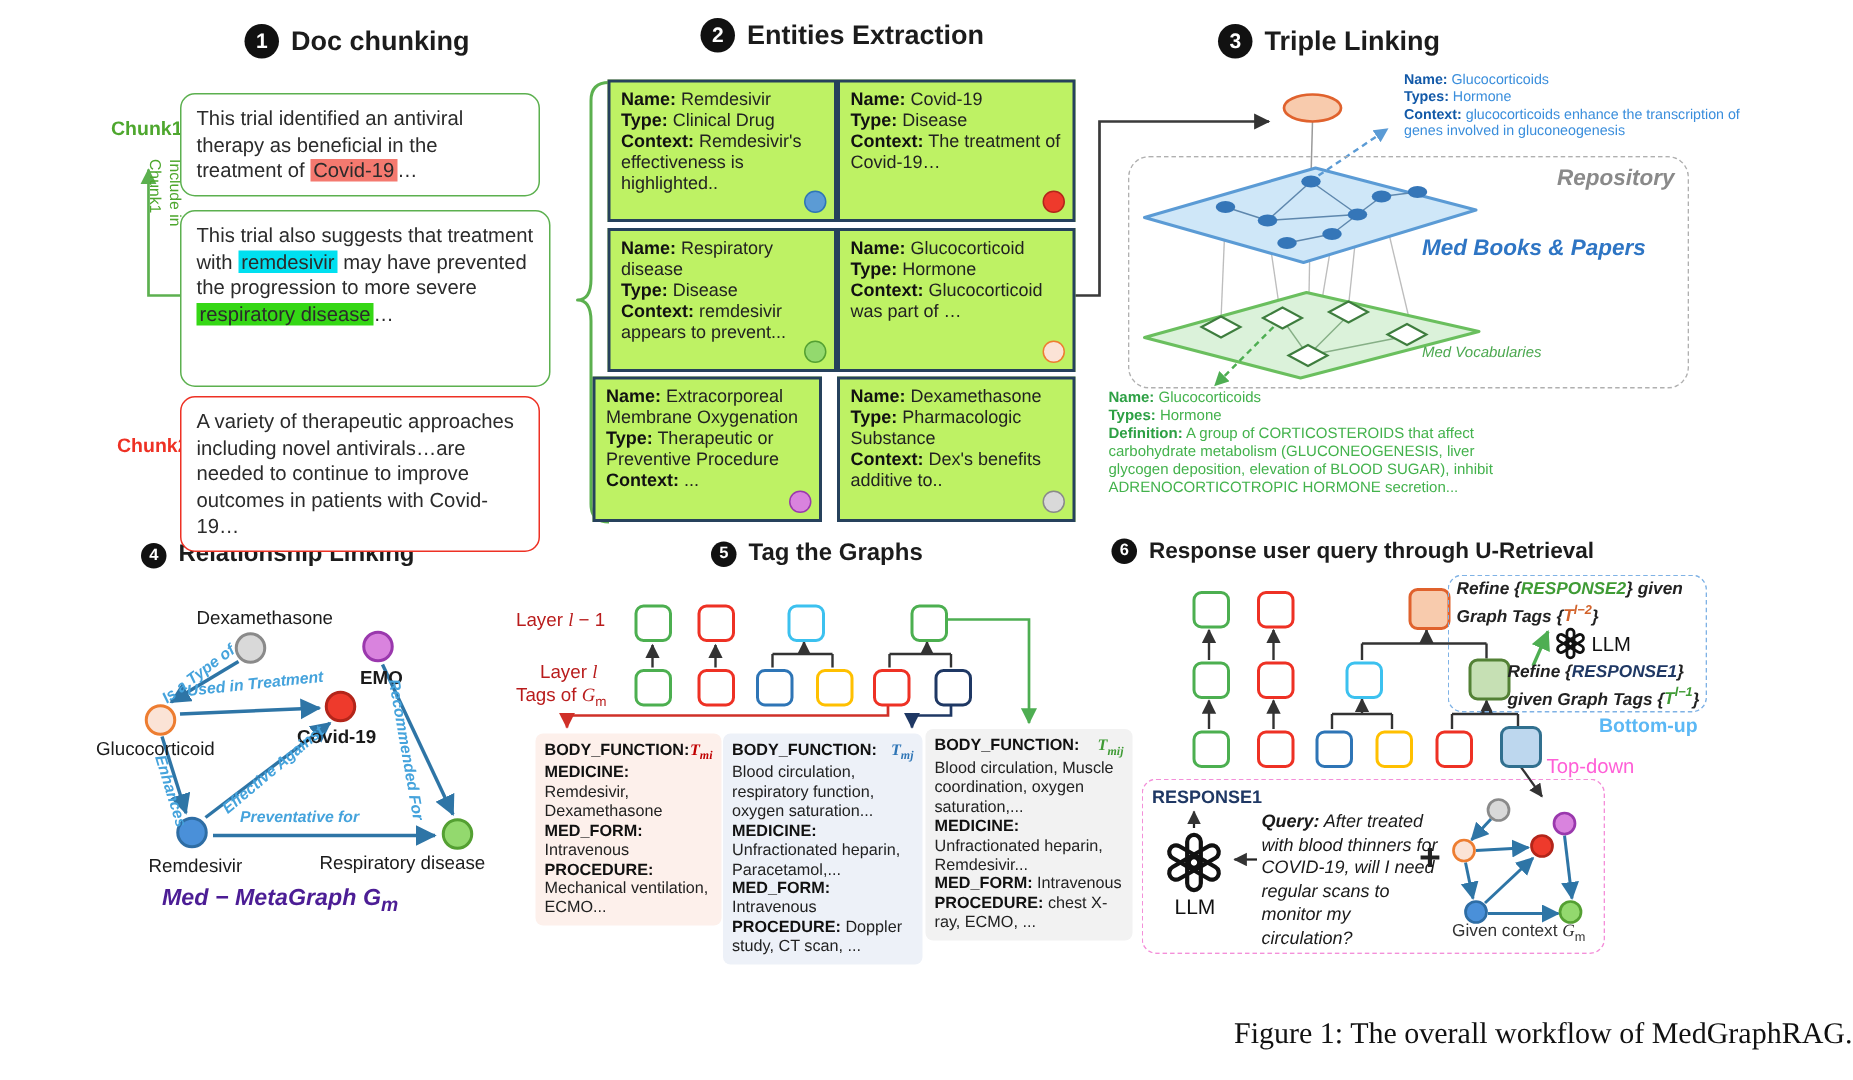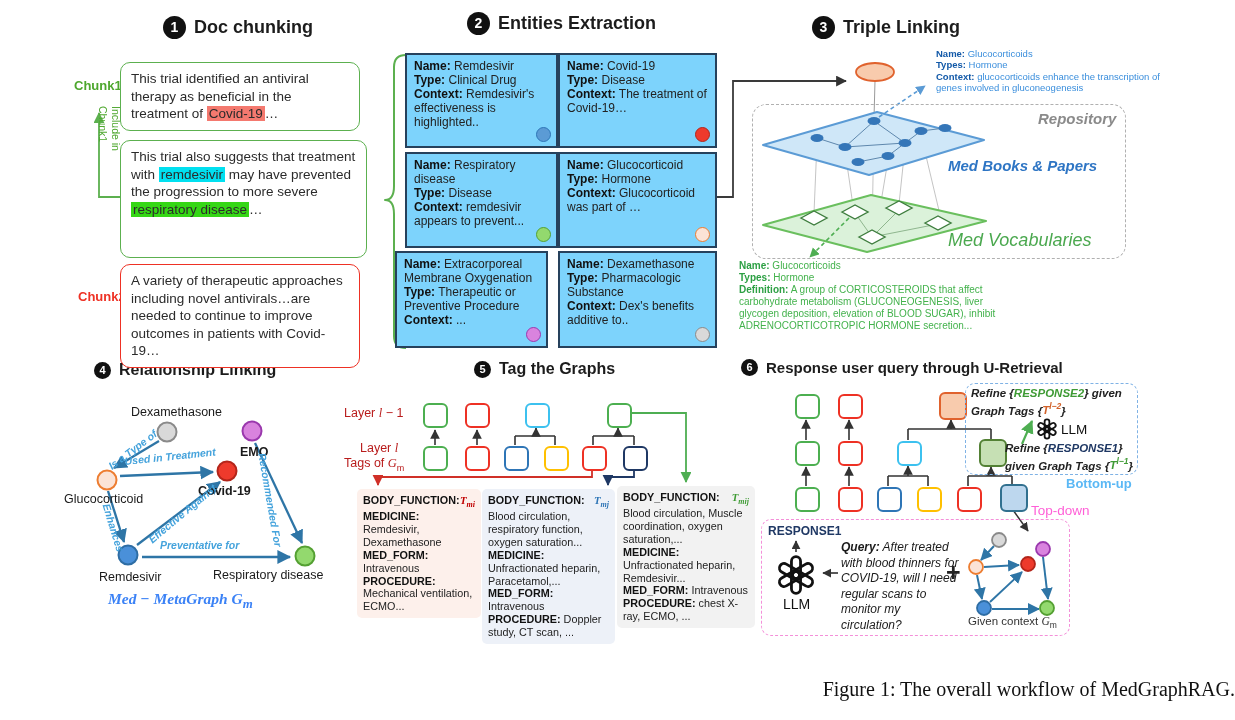--- a/index.html
+++ b/index.html
@@ -17,39 +17,39 @@
   .hdr-label-xs{font-size:15px;}
   
   .chunkbox{position:absolute;border:1.8px solid #5cb04f;border-radius:10px;background:#fff;
             padding:7px 10px;font-size:13.5px;line-height:1.3;color:#2b2b2b;}
   .chunkbox.red{border-color:#ee3124;}
   .chunklabel{position:absolute;font-size:13px;font-weight:bold;}
   .hl{padding:0 2px;}
   .vtext{position:absolute;transform:rotate(90deg);transform-origin:0 0;font-size:10.5px;
          line-height:13px;color:#4ea72e;width:60px;}
   
-  .card{position:absolute;border:2px solid #26415c;background:#7dd3fc;padding:5px 7px;
+  .card{position:absolute;border:2px solid #26415c;background:#bef264;padding:5px 7px;
         font-size:12px;line-height:1.16;color:#222;}
   .card b{color:#111;}
   .dot{position:absolute;right:5px;bottom:4px;width:13px;height:13px;border-radius:50%;
        border:1.6px solid;}
   
   .dashbox{position:absolute;border-radius:14px;}
   .note{position:absolute;font-size:10px;line-height:1.2;}
   .note-blue{color:#3a8edc;font-size:9.5px;}
   .note-blue b{color:#1259a8;}
   .note-green{color:#43b24c;}
   .note-green b{color:#2da044;}
   .planelabel{position:absolute;font-weight:bold;white-space:nowrap;font-style:italic;}
   
   .elabel{position:absolute;color:#45a3dc;font-style:italic;font-weight:bold;font-size:10.5px;
           white-space:nowrap;transform-origin:0 0;}
   .nlabel{position:absolute;font-size:12.5px;color:#1a1a1a;white-space:nowrap;}
-  .mathcap{position:absolute;font-family:Liberation Serif, serif;font-style:italic;
-           font-weight:bold;font-size:15.5px;color:#3b82f6;white-space:nowrap;}
+  .mathcap{position:absolute;font-family:Liberation Sans, sans-serif;font-style:italic;
+           font-weight:bold;font-size:15.5px;color:#4c1d95;white-space:nowrap;}
   
   .sq{position:absolute;width:21px;height:21px;border:2.6px solid;border-radius:6px;background:#fff;}
   .sq-green{border-color:#4caf50;} .sq-red{border-color:#ee3124;} .sq-cyan{border-color:#3cc1ef;}
   .sq-blue{border-color:#2e75b6;} .sq-yellow{border-color:#ffc000;} .sq-navy{border-color:#1f3864;}
   .sqbig{width:24px;height:24px;}
   .sq-orangefill{background:#f8cbad;border-color:#e0622d;}
   .sq-greenfill{background:#c6e0b4;border-color:#538135;}
   .sq-bluefill{background:#bdd7ee;border-color:#31708f;}
   .laylabel{position:absolute;font-size:12.5px;color:#b91c1c;white-space:nowrap;}
   .laylabel i{font-family:"Liberation Serif",serif;}
@@ -294,21 +294,21 @@
   <div class="card" style="left:558px;top:251px;width:141px;height:83px;">
     <b>Name:</b> <span>Dexamethasone</span><br>
     <b>Type:</b> <span>Pharmacologic Substance</span><br>
     <b>Context:</b> <span>Dex's benefits additive to..</span>
     <span class="dot" style="background:#d9d9d9;border-color:#8a8a8a;"></span>
   </div>
 
   <div class="dashbox" style="left:752px;top:104px;width:372px;height:153px;border:1.6px dashed #b0b0b0;"></div>
   <div class="planelabel" style="left:1038px;top:110px;font-size:15px;color:#8a8a8a;">Repository</div>
   <div class="planelabel" style="left:948px;top:157px;font-size:15px;color:#2e75c4;">Med Books &amp; Papers</div>
-  <div class="planelabel" style="left:948px;top:230px;font-size:18px;color:#4ba84f;font-weight:normal;">Med Vocabularies</div>
+  <div class="planelabel" style="left:948px;top:230px;font-size:10px;color:#4ba84f;font-weight:normal;">Med Vocabularies</div>
 
   <div class="note note-blue" style="left:936px;top:48px;width:252px;">
     <b>Name:</b>
     <span>Glucocorticoids</span><br>
     <b>Types:</b>
     <span>Hormone</span><br>
     <b>Context:</b>
     <span>glucocorticoids enhance the transcription of genes involved in gluconeogenesis</span>
   </div>
   <div class="note note-green" style="left:739px;top:260px;width:286px;">

